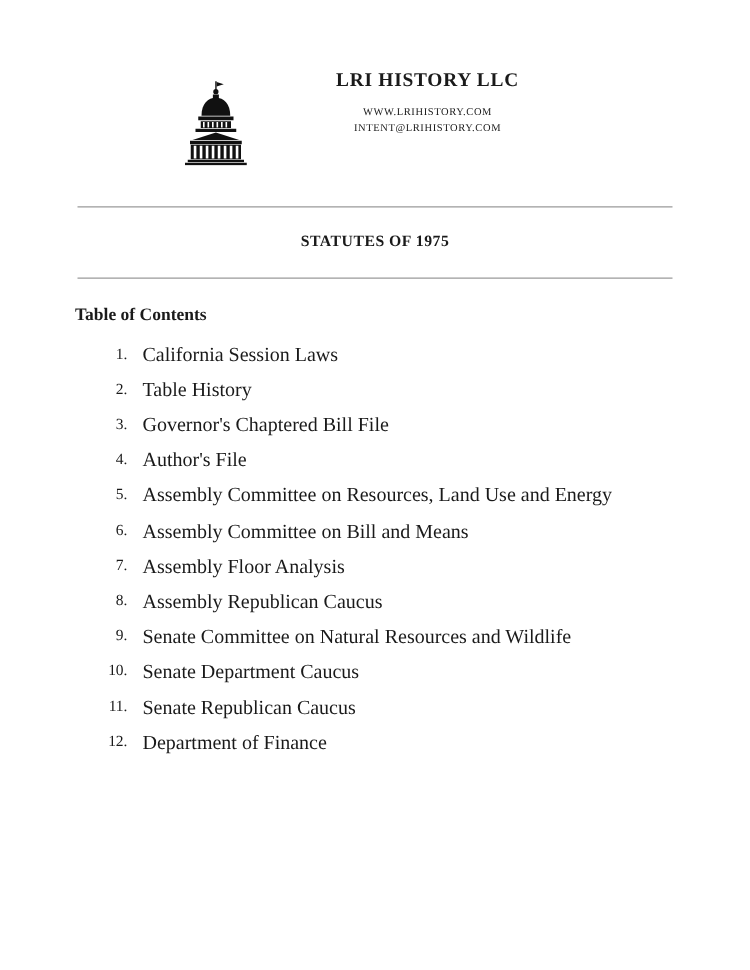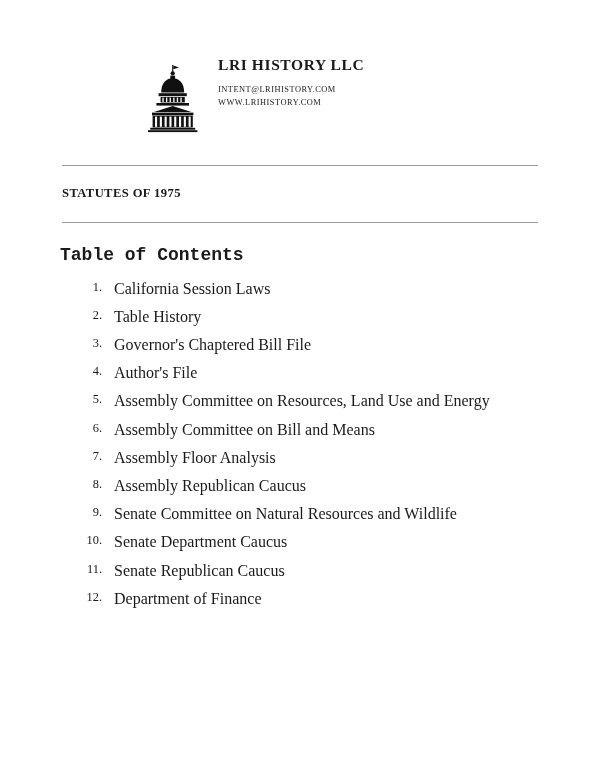--- a/index.html
+++ b/index.html
@@ -35,20 +35,21 @@
     width: 78px;
     flex: 0 0 78px;
     display: flex;
     align-items: flex-start;
     justify-content: center;
     padding-top: 8px;
   }
   .logo svg { display: block; }
 
   .org-block {
+    text-align: center;
     padding-left: 6px;
     min-width: 248px;
   }
   .org-name {
     font-size: 15.5px;
     letter-spacing: 0.6px;
     font-weight: bold;
     font-variant: small-caps;
     text-transform: uppercase;
     line-height: 1.2;
@@ -72,35 +73,34 @@
   .rule {
     border: 0;
     border-top: 1px solid #9a9a9a;
     margin: 0;
   }
   .rule-top { margin-top: 31px; }
   .rule-bottom { margin-top: 17px; }
 
   
   .citation {
-    text-align: left;
+    text-align: center;
     font-weight: bold;
     font-size: 12.6px;
     letter-spacing: 0.4px;
     padding-top: 17px;
   }
   .citation div { line-height: 1.72; }
 
   
   .toc-title {
     font-weight: bold;
-    font-size: 18px;
+    font-size: 14px;
     margin-top: 22px;
     margin-left: -2px;
-    font-family: Liberation Mono, monospace;
   }
   ol.toc {
     list-style: none;
     margin: 16px 0 0 0;
     padding: 0;
     counter-reset: tocitem;
   }
   ol.toc li {
     counter-increment: tocitem;
     position: relative;
@@ -165,22 +165,22 @@
           <rect x="45.6" y="52.6" width="2.1" height="10.2" fill="#ffffff"></rect>
 
           <rect x="7.2" y="63.8" width="45.0" height="1.9"></rect>
           <rect x="5.0" y="66.2" width="49.4" height="1.9"></rect>
         </g>
       </svg>
     </div>
 
     <div class="org-block">
       <div class="org-name">LRI History LLC</div>
+      <div class="org-line">WWW.LRIHISTORY.COM</div>
       <div class="org-line">INTENT@LRIHISTORY.COM</div>
-      <div class="org-line">WWW.LRIHISTORY.COM</div>
     </div>
 
   </div>
 
   <hr class="rule rule-top">
 
   <div class="citation">
     <div>STATUTES OF 1975</div>
   </div>
 

